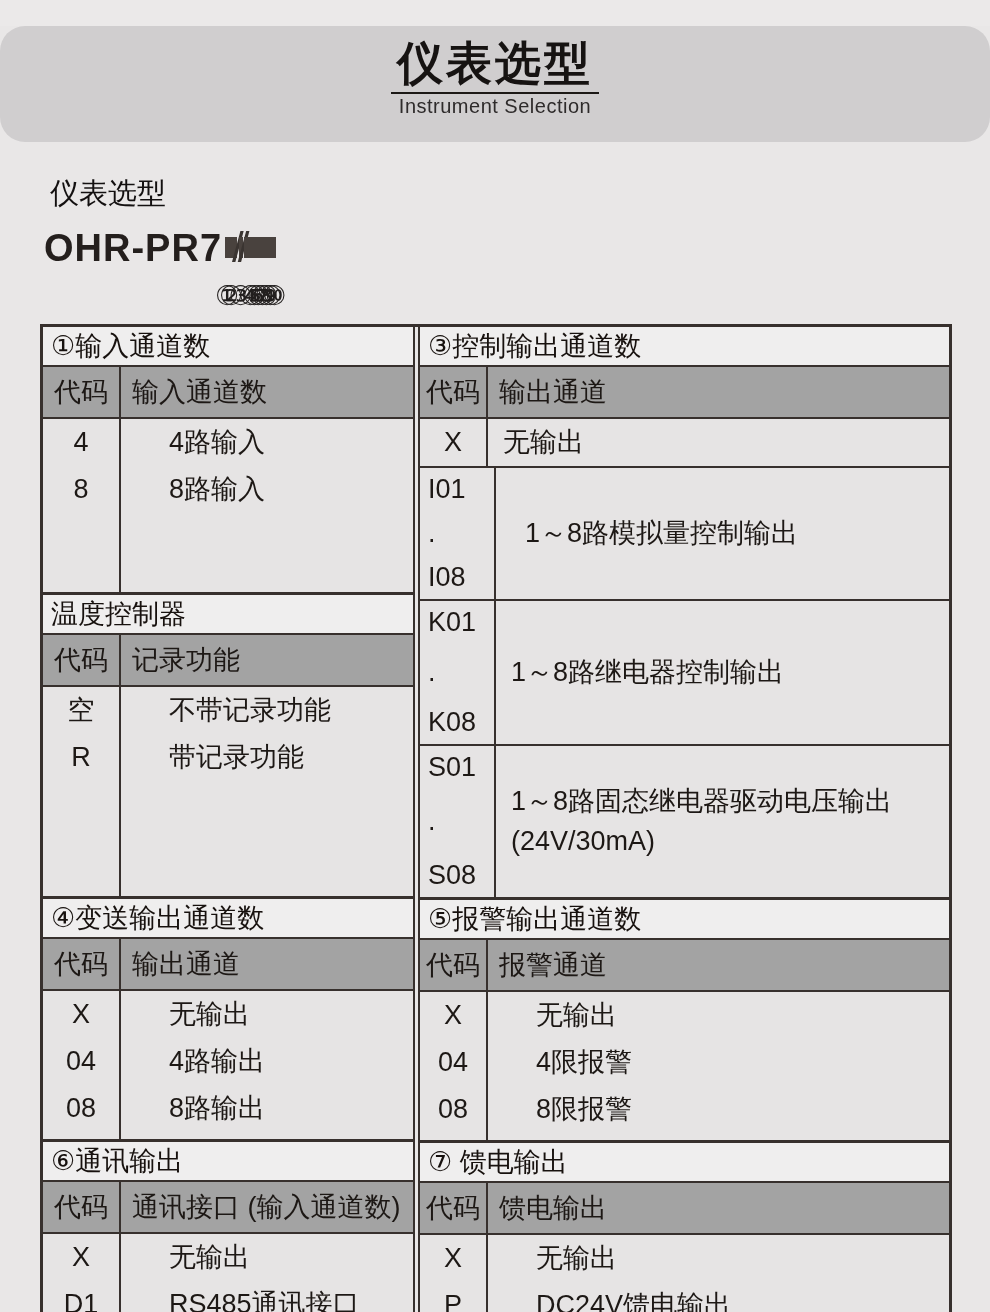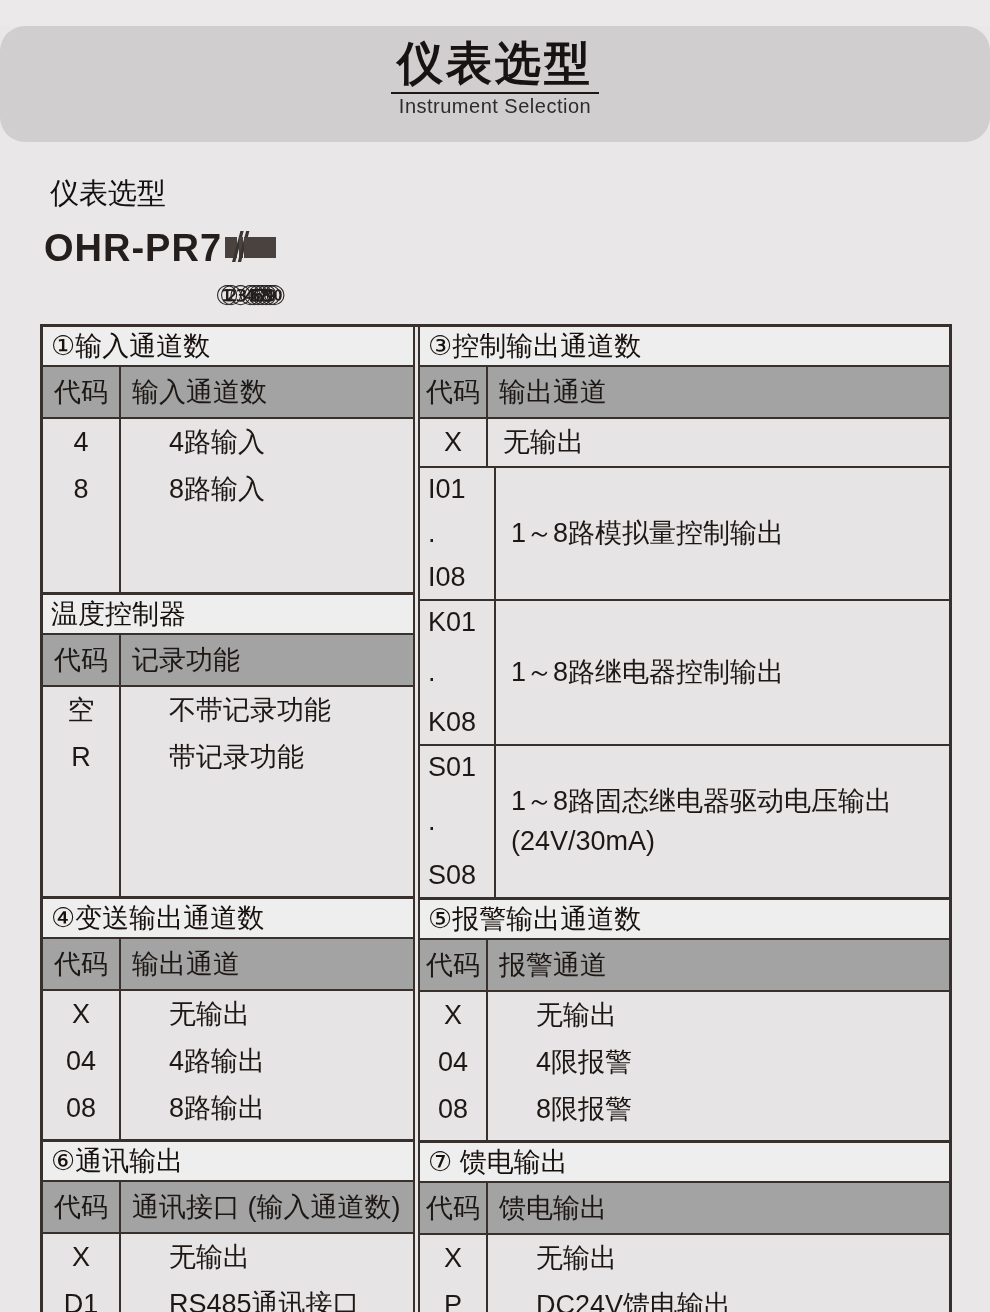--- a/index.html
+++ b/index.html
@@ -44,21 +44,21 @@
   #sec-record .body{height:209px;}
   #sec-transmit .body{height:148px;}
   #sec-comm .body{height:200px;}
   #sec-alarm .body{height:148px;}
   #sec-power .body{height:200px;}
   
   .body-rows{display:flex;flex-direction:column;background:#e6e4e4;}
   .trow{display:flex;}
   .trow + .trow{border-top:2px solid #37302d;}
   #sec-control .trow:nth-child(1){height:47px;}
-  #sec-control .trow:nth-child(2){height:131px;}
+  #sec-control .trow:nth-child(2){height:131px;gap:14px;}
   #sec-control .trow:nth-child(3){height:143px;}
   #sec-control .trow:nth-child(4){height:151px;}
   .trow .codecell{flex:0 0 auto;width:66px;border-right:2px solid #37302d;display:flex;
     flex-direction:column;justify-content:center;font-size:27px;}
   .trow .codecell.single{align-items:center;}
   .trow .codecell.multi{justify-content:space-between;align-items:flex-start;padding:6px 0 6px 8px;line-height:1.15;}
   .trow .desccell{flex:1;display:flex;flex-direction:column;justify-content:center;padding-left:15px;
     font-size:27px;line-height:1.45;white-space:nowrap;overflow:hidden;}
 </style>
 </head>

